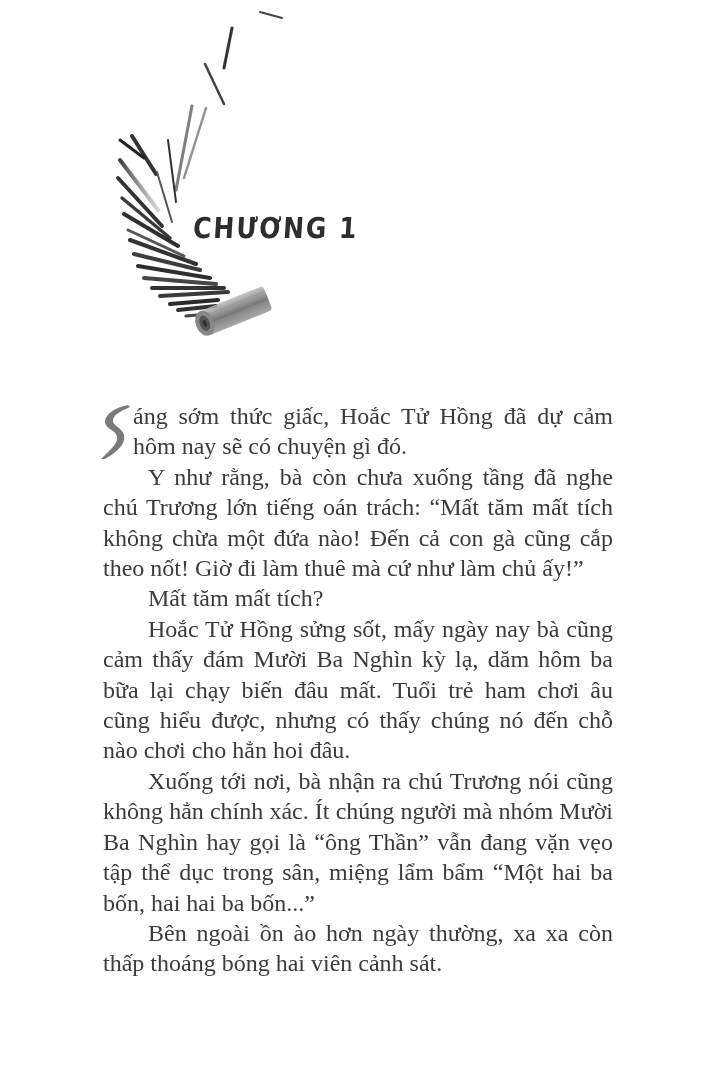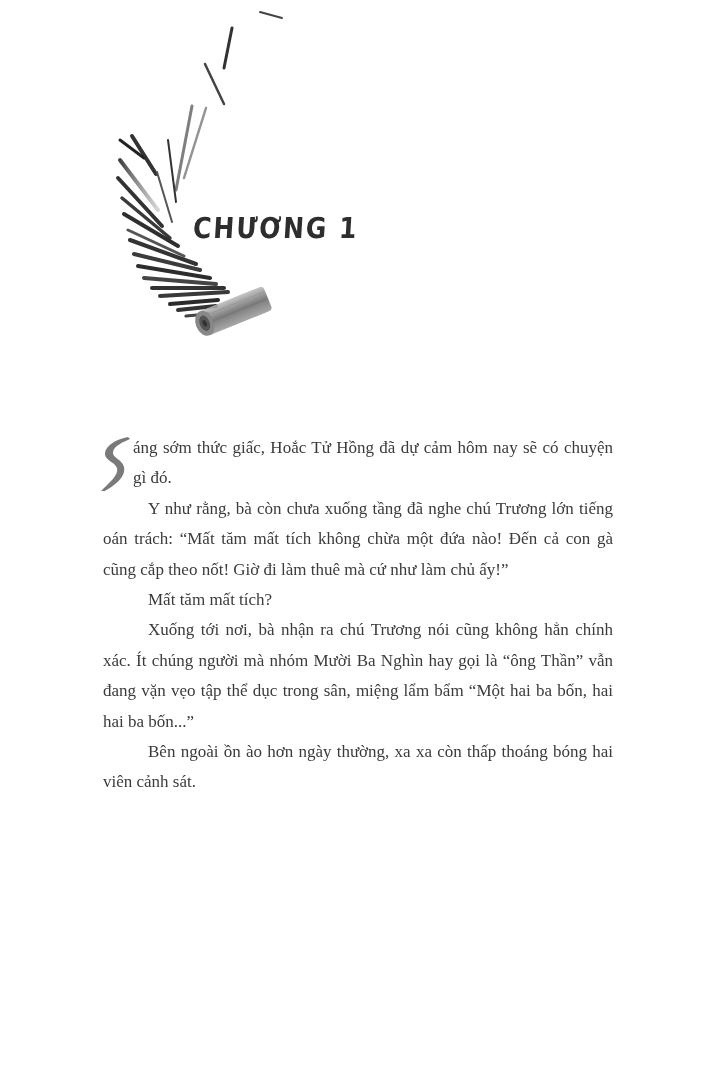--- a/index.html
+++ b/index.html
@@ -33,24 +33,23 @@
       color: #2e2e2e;
       transform: scaleY(1.15) skewX(-4deg);
       transform-origin: left top;
     }
     .body-text {
       position: absolute;
       left: 103px;
       top: 401px;
       width: 510px;
       font-family: "Liberation Serif", "DejaVu Serif", serif;
-      font-size: 17px;
+      font-size: 24px;
       line-height: 30.4px;
       color: #3b3b3b;
-      margin-top: 32px;
     }
     .body-text p {
       margin: 0;
       text-align: justify;
       text-indent: 45px;
     }
     .body-text p.first {
       text-indent: 0;
       padding-left: 0;
     }
@@ -130,15 +129,16 @@
 <div class="body-text">
   <p class="first">
     <span class="drop-cap">
       <svg width="32" height="58" viewBox="0 0 32 58" xmlns="http://www.w3.org/2000/svg">
         <path d="M29 2 C18 4 7 10 6 18 C5 25 16 27 18 33 C20 40 10 48 2 56 L6 56 C16 50 27 42 25 32 C23 24 13 23 14 17 C15 11 24 7 31 4 Z" fill="#7a7a7a"></path>
       </svg>
     </span><span class="drop-cap-letter">S</span><span>áng sớm thức giấc, Hoắc Tử Hồng đã dự cảm hôm nay sẽ có chuyện gì đó.</span>
   </p>
   <p>Y như rằng, bà còn chưa xuống tầng đã nghe chú Trương lớn tiếng oán trách: “Mất tăm mất tích không chừa một đứa nào! Đến cả con gà cũng cắp theo nốt! Giờ đi làm thuê mà cứ như làm chủ ấy!”</p>
   <p>Mất tăm mất tích?</p>
+  <p>Hoắc Tử Hồng sửng sốt, mấy ngày nay bà cũng cảm thấy đám Mười Ba Nghìn kỳ lạ, dăm hôm ba bữa lại chạy biến đâu mất. Tuổi trẻ ham chơi âu cũng hiểu được, nhưng có thấy chúng nó đến chỗ nào chơi cho hẳn hoi đâu.</p>
   <p>Xuống tới nơi, bà nhận ra chú Trương nói cũng không hẳn chính xác. Ít chúng người mà nhóm Mười Ba Nghìn hay gọi là “ông Thần” vẫn đang vặn vẹo tập thể dục trong sân, miệng lẩm bẩm “Một hai ba bốn, hai hai ba bốn...”</p>
   <p>Bên ngoài ồn ào hơn ngày thường, xa xa còn thấp thoáng bóng hai viên cảnh sát.</p>
 </div>
 
 </body></html>

